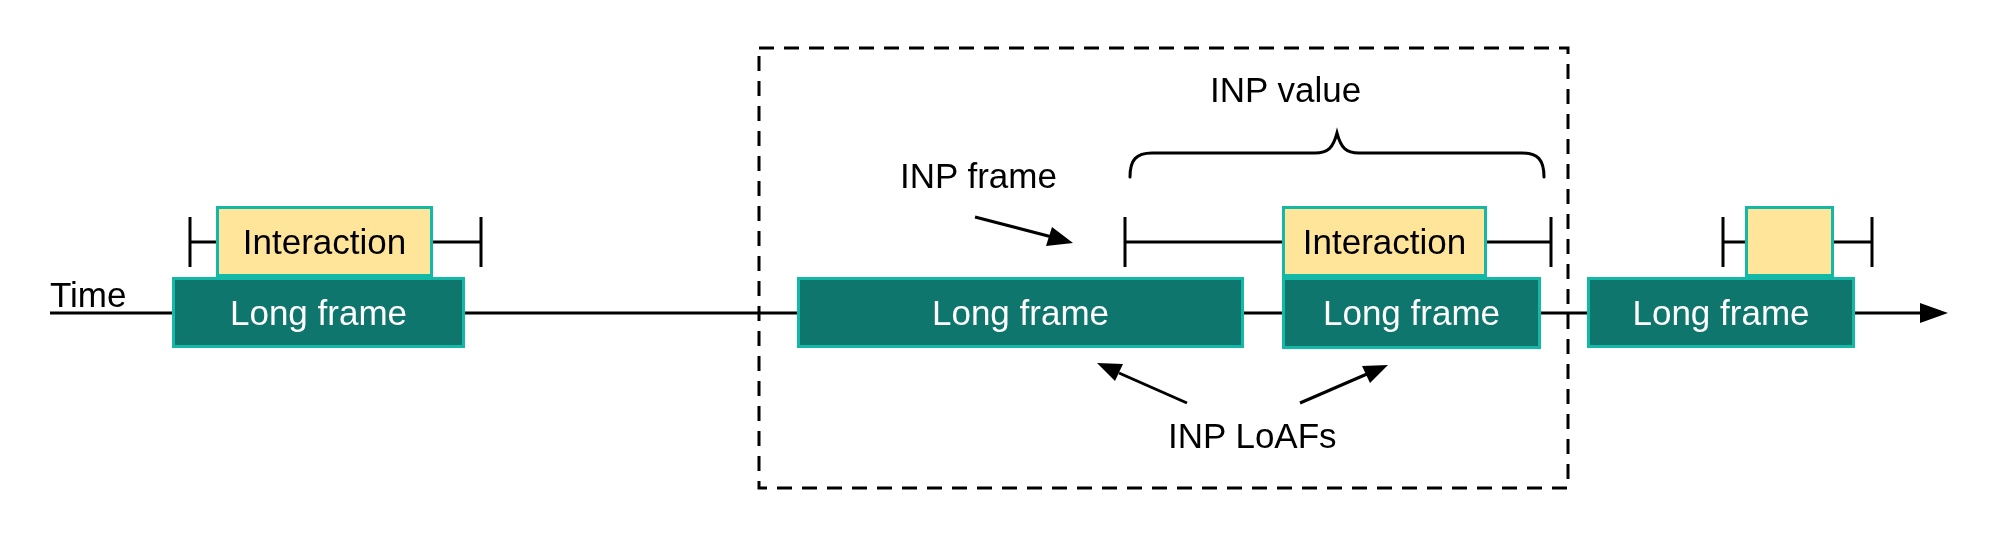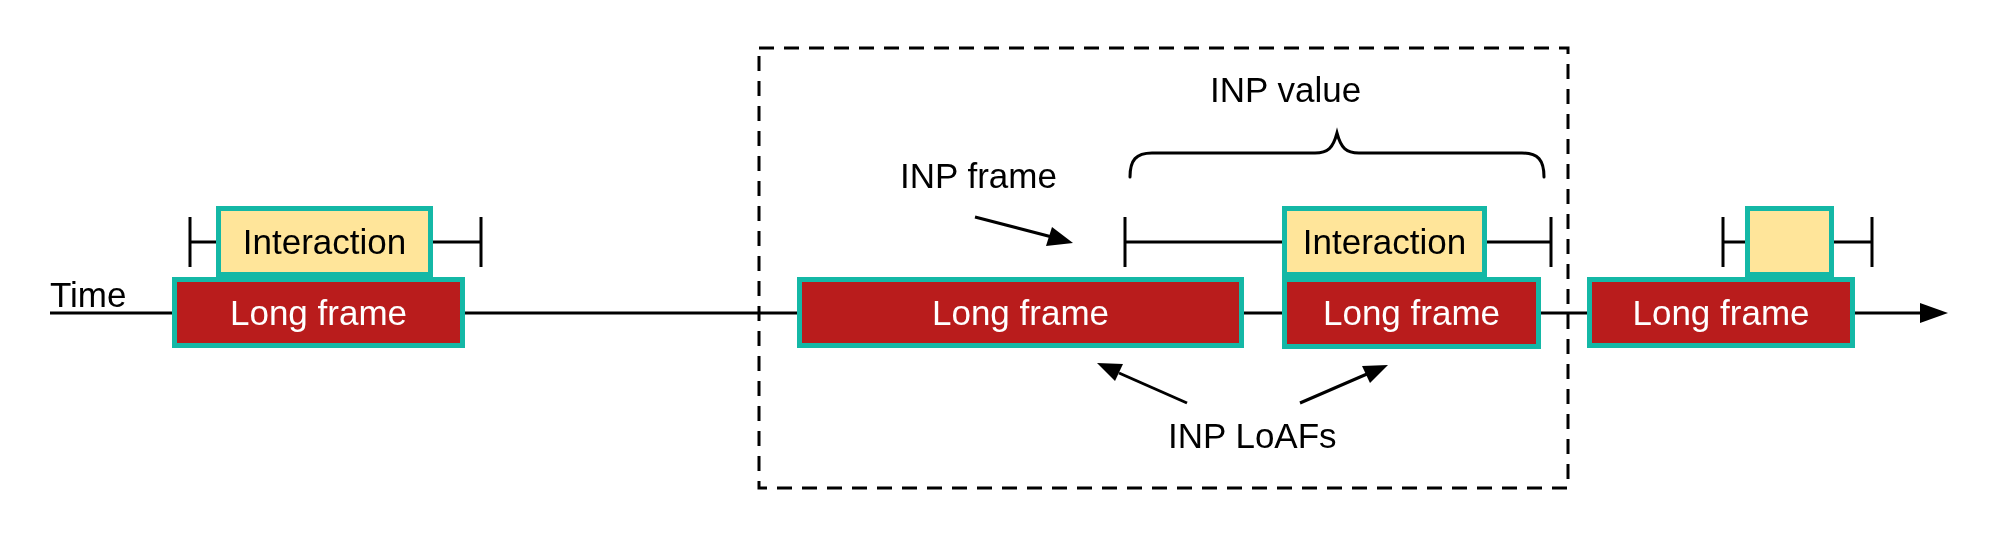--- a/index.html
+++ b/index.html
@@ -10,26 +10,26 @@
     font-family:"Liberation Sans", sans-serif;
     overflow:hidden;
   }
   .overlay {
     position:absolute; left:0; top:0;
     width:2004px; height:546px;
   }
   .box {
     position:absolute;
     box-sizing:border-box;
-    border:5px solid #14b8a6;
+    border:3px solid #14b8a6;
     display:flex; align-items:center; justify-content:center;
     white-space:nowrap;
   }
   .frame {
-    background:#b91c1c;
+    background:#0f766e;
     color:#ffffff;
     font-size:35px;
   }
   .interaction {
     background:#FFE59A;
     color:#000000;
     font-size:35px;
   }
   .label {
     position:absolute;

